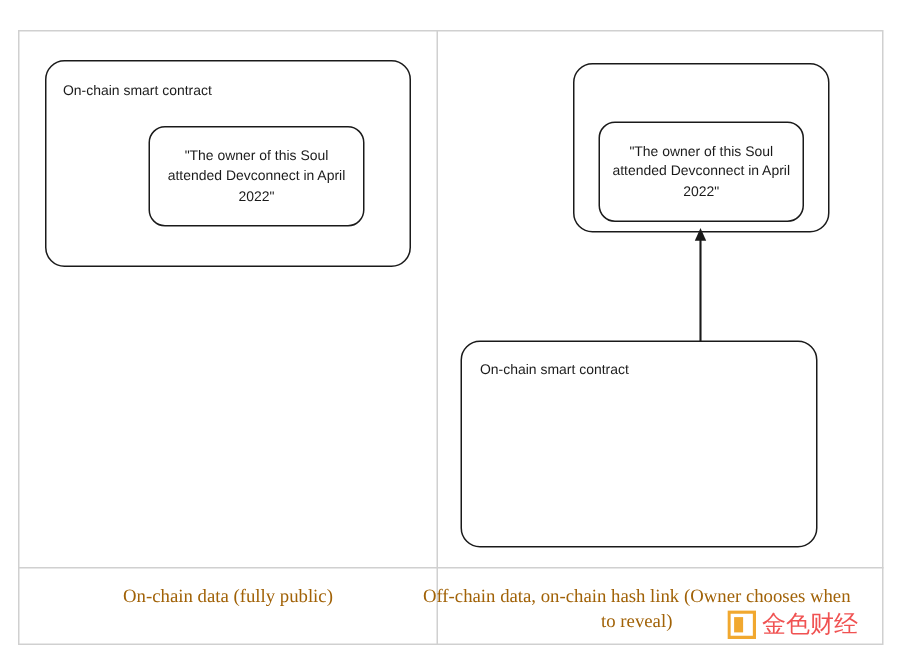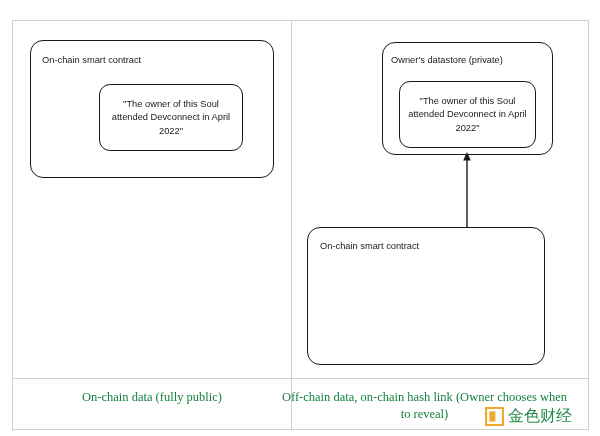--- a/index.html
+++ b/index.html
@@ -118,21 +118,21 @@
     line-height: 13.5px;
     color: #1a1a1a;
   }
 
   
   .caption {
     position: absolute;
     font-family: "Liberation Serif", serif;
     font-size: 12.5px;
     line-height: 17px;
-    color: #15803d;
+    color: #a16207;
     text-align: center;
   }
   #caption-left  { left: 13px;  top: 389px; width: 278px; }
   #caption-right { left: 276px; top: 389px; width: 297px; }
 
   
   #watermark {
     position: absolute;
     left: 485px;
     top: 404px;
@@ -144,42 +144,41 @@
   }
   #watermark-mark {
     position: relative;
     width: 19px;
     height: 19px;
   }
   #watermark-text {
     font-family: Liberation Serif, serif;
     font-size: 16px;
     letter-spacing: 0px;
-    color: #15803d;
+    color: #ef4444;
     white-space: nowrap;
   }
 </style>
 </head>
 <body>
 
 <div id="diagram-root">
 
   <div class="table-frame"></div>
   <div class="col-divider"></div>
   <div class="row-divider"></div>
 
   <div class="node" id="contract-box-left"></div>
   <div class="node-label" id="contract-label-left">On-chain smart contract</div>
 
   <div class="node node-inner" id="quote-box-left">
     <div class="node-text">"The owner of this Soul attended Devconnect in April 2022"</div>
   </div>
 
   <div class="node" id="datastore-box"></div>
-  <div class="node-label" id="datastore-label">Owner's datastore (private)</div>
 
   <div class="node node-inner" id="quote-box-right">
     <div class="node-text">"The owner of this Soul attended Devconnect in April 2022"</div>
   </div>
 
   <div id="match-arrow">
     <svg width="30" height="128" viewBox="0 0 30 128" xmlns="http://www.w3.org/2000/svg">
       <line x1="14" y1="11" x2="14" y2="117" stroke="#1a1a1a" stroke-width="1.4"></line>
       <polygon points="14,4 10.2,12.5 17.8,12.5" fill="#1a1a1a"></polygon>
       <polygon points="14,124 10.2,115.5 17.8,115.5" fill="#1a1a1a"></polygon>

